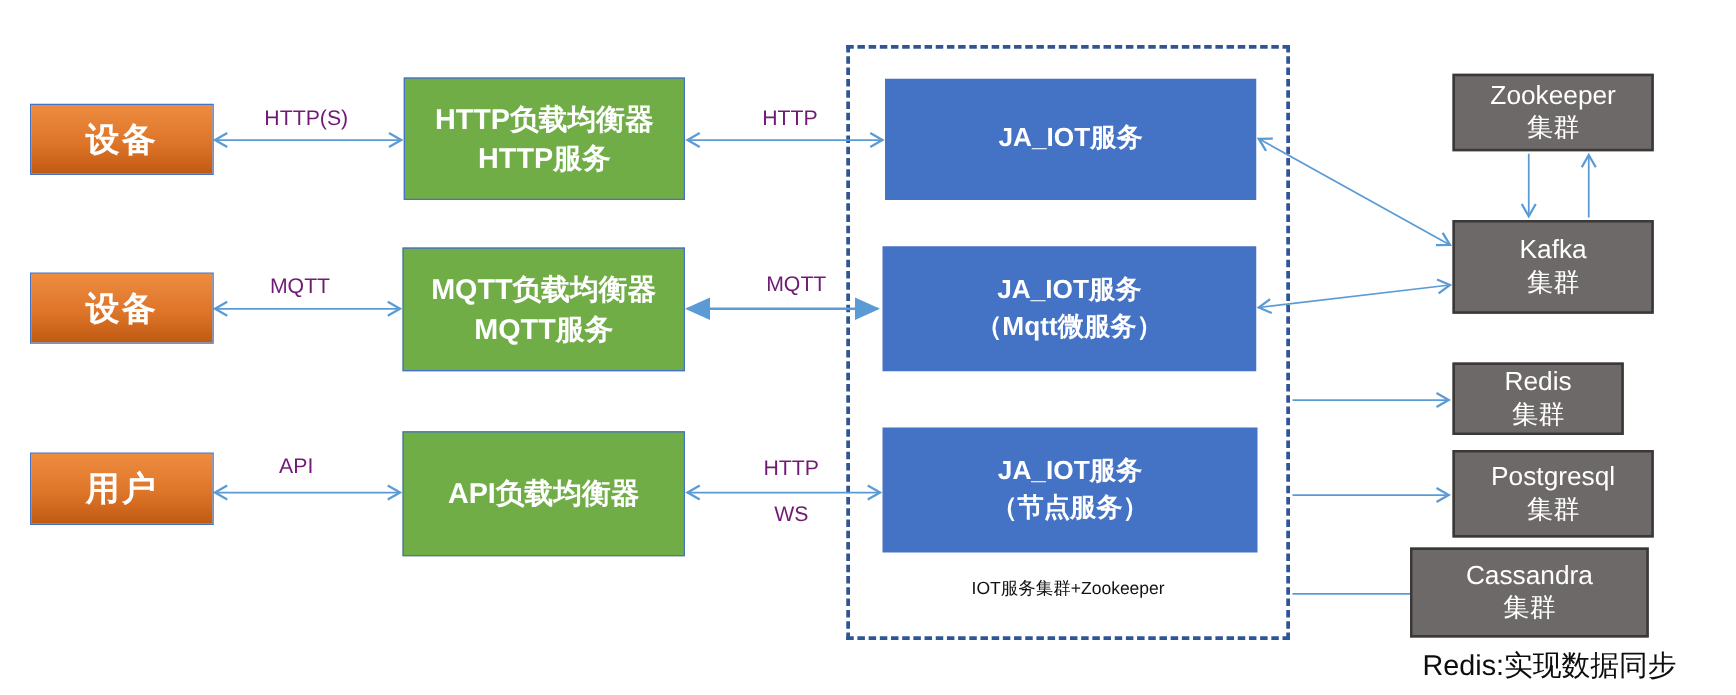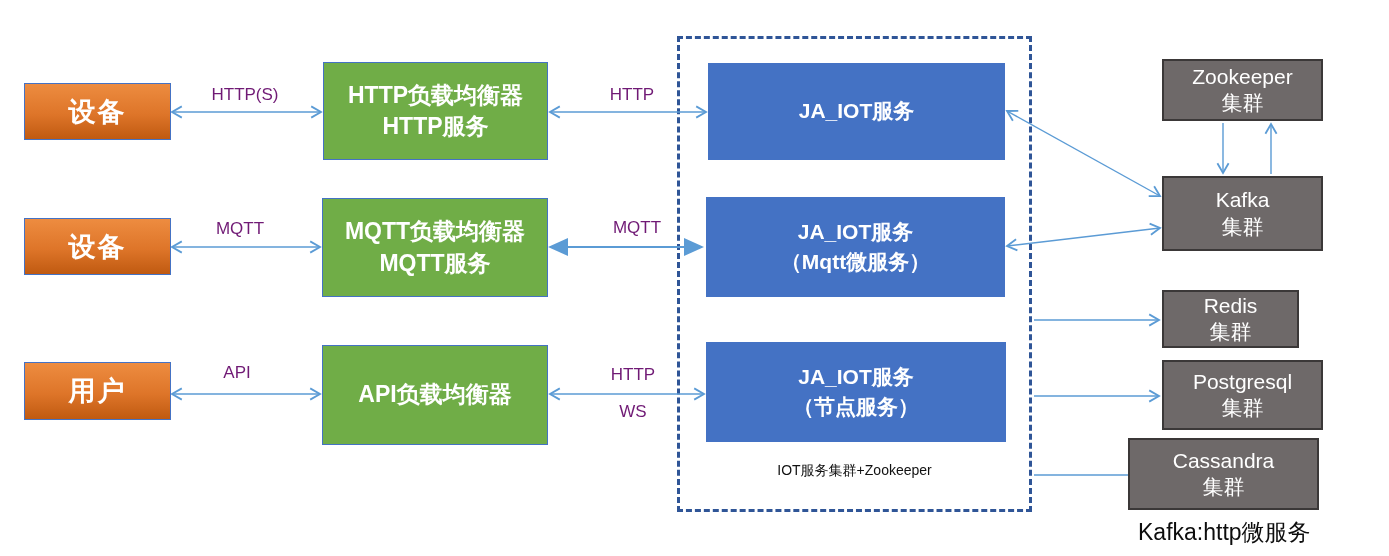--- a/index.html
+++ b/index.html
@@ -141,15 +141,15 @@
   </div>
 
   <div class="elabel lab-https">HTTP(S)</div>
   <div class="elabel lab-http1">HTTP</div>
   <div class="elabel lab-mqtt1">MQTT</div>
   <div class="elabel lab-mqtt2">MQTT</div>
   <div class="elabel lab-api">API</div>
   <div class="elabel lab-http2">HTTP</div>
   <div class="elabel lab-ws">WS</div>
 
-  <div class="footnote">Kafka:http微服务</div>
+  <div class="footnote">Redis:实现数据同步</div>
 
 </div>
 
 </body></html>

